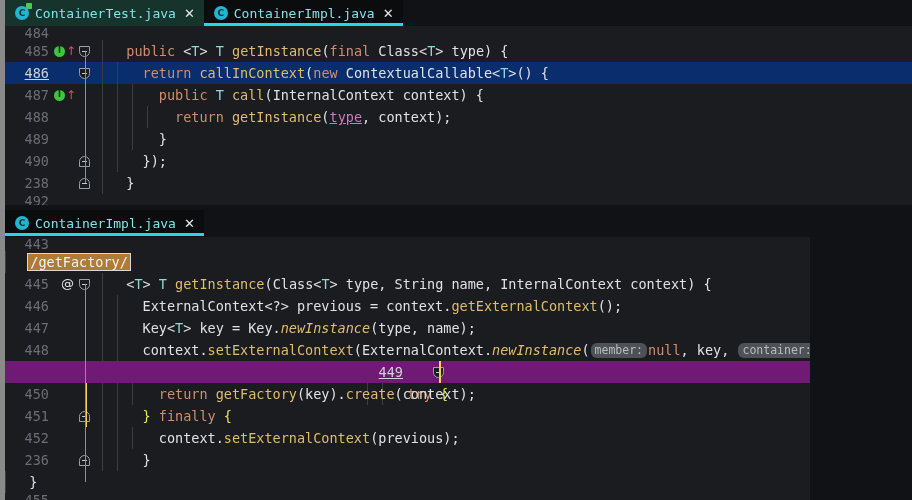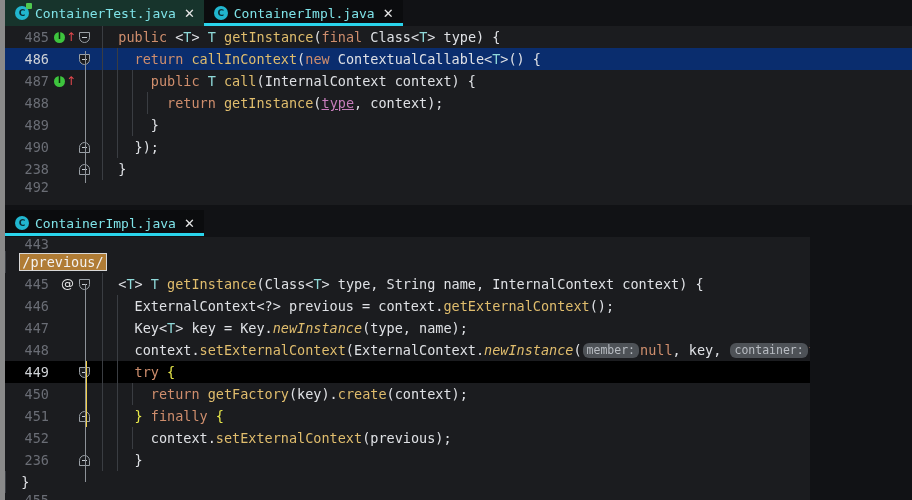--- a/index.html
+++ b/index.html
@@ -59,31 +59,31 @@
     background: #111215; display:flex; align-items:center; padding-top:4px;
   }
   .splitter { position:absolute; left:5px; top:205px; width:907px; height:1px; background:#2b2d30; }
 
   .code-rows { position: relative; }
   .row {
     position: relative; height: 22px; display: flex; align-items: center;
     white-space: pre; font-size: 13.5px; line-height: 22px;
   }
   .row.hl-a { background: #0a2d6e; }
-  .row.hl-b { background: #000000; }
+  .row.hl-b { background: #701a75; flex-direction: column; }
 
   .gutter {
     position: relative; flex: 0 0 auto; width: 97px; height: 22px;
     display: flex; align-items: center;
   }
   .lnum {
     position: absolute; right: 53px; width: 46px; text-align: right;
     color: #6a6d75; font-size: 13.5px;
   }
-  .row.hl-b .lnum, .row.hl-a .lnum { color: #cfd2d6; }
+  .row.hl-b .lnum, .row.hl-a .lnum { color: #cfd2d6; text-decoration: underline; }
   .gmark { position: absolute; display:flex; align-items:center; gap:1px; }
   .gmark.impl { right: 26px; }
   .ico-impl {
     width: 11px; height: 11px; border-radius: 50%; background: #3ec43e;
     color: #0a2a0a; font-size: 8px; font-weight: bold;
     display:flex; align-items:center; justify-content:center;
     font-family:"DejaVu Sans", sans-serif;
   }
   .ico-override { color: #e5484d; font-size: 12px; line-height: 11px; font-family:"DejaVu Sans", sans-serif; }
   .ico-at { position:absolute; right: 28px; color: #e8e8e8; font-size: 13px; font-family:"DejaVu Sans", sans-serif; }
@@ -98,21 +98,21 @@
   .fold.close { border-top-left-radius: 7px; border-top-right-radius: 7px; }
   .foldline {
     position: absolute; right: 17px; width: 1px; background: #8d9298;
   }
 
   .vcs { position: absolute; width: 2px; background: #f2d04b; left: 80px; }
 
   .indent-guides { position: absolute; left: 0; top: 0; height: 22px; }
   .iguide { position: absolute; top: 0; width: 1px; height: 22px; background: #3a3d42; }
 
-  .code { flex: 1 1 auto; position: relative; padding-left: 0; color: #dfe1e5; }
+  .code { flex: 1 1 auto; position: relative; padding-left: 8px; color: #dfe1e5; }
 
   
   .kw   { color: #cf8e6d; }
   .type { color: #8fd9d9; }
   .mth  { color: #e0bd6d; }
   .mths { color: #e0bd6d; font-style: italic; }
   .fld  { color: #c77dbb; text-decoration: underline; text-decoration-color:#c77dbb; }
   .brc  { color: #e8e84a; }
   .pln  { color: #dfe1e5; }
 
@@ -144,20 +144,21 @@
       </div>
       <div class="tab active-cyan">
         <span class="tab-ico">C</span>
         <span>ContainerImpl.java</span>
         <span class="tab-close">✕</span>
       </div>
     </div>
 
   <div class="editor" id="editor-top">
     <div class="code-rows" id="rows-top">
+        <div class="row" style="height: 14px;"><div class="gutter"><span class="lnum">484</span></div><div class="code"></div></div>
         <div class="row"><div class="gutter"><span class="lnum">485</span><span class="gmark impl"><span class="ico-impl">I</span><span class="ico-override">↑</span></span><span class="fold open"></span></div><div class="code"><span class="indent-guides"><span class="iguide" style="left: 0px;"></span></span><span>  </span><span class="kw">public</span><span class="pln"> </span><span class="pln">&lt;</span><span class="type">T</span><span class="pln">&gt; </span><span class="type">T</span><span class="pln"> </span><span class="mth">getInstance</span><span class="pln">(</span><span class="kw">final</span><span class="pln"> </span><span class="pln">Class&lt;</span><span class="type">T</span><span class="pln">&gt; type) {</span></div></div>
         <div class="row hl-a"><div class="gutter"><span class="lnum">486</span><span class="fold open"></span></div><div class="code"><span class="indent-guides"><span class="iguide" style="left: 0px;"></span><span class="iguide" style="left: 15px;"></span></span><span>    </span><span class="kw">return</span><span class="pln"> </span><span class="mth">callInContext</span><span class="pln">(</span><span class="kw">new</span><span class="pln"> </span><span class="pln">ContextualCallable&lt;</span><span class="type">T</span><span class="pln">&gt;() {</span></div></div>
         <div class="row"><div class="gutter"><span class="lnum">487</span><span class="gmark impl"><span class="ico-impl">I</span><span class="ico-override">↑</span></span></div><div class="code"><span class="indent-guides"><span class="iguide" style="left: 0px;"></span><span class="iguide" style="left: 15px;"></span><span class="iguide" style="left: 30px;"></span></span><span>      </span><span class="kw">public</span><span class="pln"> </span><span class="type">T</span><span class="pln"> </span><span class="mth">call</span><span class="pln">(InternalContext context) {</span></div></div>
         <div class="row"><div class="gutter"><span class="lnum">488</span></div><div class="code"><span class="indent-guides"><span class="iguide" style="left: 0px;"></span><span class="iguide" style="left: 15px;"></span><span class="iguide" style="left: 30px;"></span><span class="iguide" style="left: 45px;"></span></span><span>        </span><span class="kw">return</span><span class="pln"> </span><span class="mth">getInstance</span><span class="pln">(</span><span class="fld">type</span><span class="pln">, context);</span></div></div>
         <div class="row"><div class="gutter"><span class="lnum">489</span></div><div class="code"><span class="indent-guides"><span class="iguide" style="left: 0px;"></span><span class="iguide" style="left: 15px;"></span><span class="iguide" style="left: 30px;"></span></span><span>      </span><span class="pln">}</span></div></div>
         <div class="row"><div class="gutter"><span class="lnum">490</span><span class="fold close"></span></div><div class="code"><span class="indent-guides"><span class="iguide" style="left: 0px;"></span><span class="iguide" style="left: 15px;"></span></span><span>    </span><span class="pln">});</span></div></div>
         <div class="row"><div class="gutter"><span class="lnum">238</span><span class="fold close"></span></div><div class="code"><span class="indent-guides"><span class="iguide" style="left: 0px;"></span></span><span>  </span><span class="pln">}</span></div></div>
         <div class="row" style="height: 14px;"><div class="gutter"><span class="lnum">492</span></div><div class="code"></div></div>
         <div class="foldline" style="top: 25px; height: 132px; position: absolute; left: 80px;"></div>
       </div>
@@ -168,21 +169,21 @@
       <div class="tab active-cyan">
         <span class="tab-ico">C</span>
         <span>ContainerImpl.java</span>
         <span class="tab-close">✕</span>
       </div>
     </div>
 
   <div class="editor" id="editor-bottom">
     <div class="code-rows" id="rows-bottom">
         <div class="row" style="height: 14px;"><div class="gutter"><span class="lnum">443</span></div><div class="code"></div></div>
-        <div class="row"><div class="code"><span class="indent-guides"><span class="iguide" style="left: 0px;"></span></span><span>  </span><span class="cmtbox">/previous/</span></div></div>
+        <div class="row"><div class="code"><span class="indent-guides"><span class="iguide" style="left: 0px;"></span></span><span>  </span><span class="cmtbox">/getFactory/</span></div></div>
         <div class="row"><div class="gutter"><span class="lnum">445</span><span class="ico-at">@</span><span class="fold open"></span></div><div class="code"><span class="indent-guides"><span class="iguide" style="left: 0px;"></span></span><span>  </span><span class="pln">&lt;</span><span class="type">T</span><span class="pln">&gt; </span><span class="type">T</span><span class="pln"> </span><span class="mth">getInstance</span><span class="pln">(Class&lt;</span><span class="type">T</span><span class="pln">&gt; type, String name, InternalContext context) {</span></div></div>
         <div class="row"><div class="gutter"><span class="lnum">446</span></div><div class="code"><span class="indent-guides"><span class="iguide" style="left: 0px;"></span><span class="iguide" style="left: 15px;"></span></span><span>    </span><span class="pln">ExternalContext&lt;?&gt; previous = context.</span><span class="mth">getExternalContext</span><span class="pln">();</span></div></div>
         <div class="row"><div class="gutter"><span class="lnum">447</span></div><div class="code"><span class="indent-guides"><span class="iguide" style="left: 0px;"></span><span class="iguide" style="left: 15px;"></span></span><span>    </span><span class="pln">Key&lt;</span><span class="type">T</span><span class="pln">&gt; key = Key.</span><span class="mths">newInstance</span><span class="pln">(type, name);</span></div></div>
         <div class="row"><div class="gutter"><span class="lnum">448</span></div><div class="code"><span class="indent-guides"><span class="iguide" style="left: 0px;"></span><span class="iguide" style="left: 15px;"></span></span><span>    </span><span class="pln">context.</span><span class="mth">setExternalContext</span><span class="pln">(ExternalContext.</span><span class="mths">newInstance</span><span class="pln">(</span><span class="hint">member:</span><span class="kw">null</span><span class="pln">, key, </span><span class="hint">container:</span><span class="kw">this</span><span class="pln">));</span></div></div>
         <div class="row hl-b"><div class="gutter"><span class="lnum">449</span><span class="fold open"></span><span class="vcs" style="top: 0px; height: 22px;"></span></div><div class="code"><span class="indent-guides"><span class="iguide" style="left: 0px;"></span><span class="iguide" style="left: 15px;"></span></span><span>    </span><span class="kw">try</span><span class="pln"> </span><span class="brc">{</span></div></div>
         <div class="row"><div class="gutter"><span class="lnum">450</span><span class="vcs" style="top: 0px; height: 22px;"></span></div><div class="code"><span class="indent-guides"><span class="iguide" style="left: 0px;"></span><span class="iguide" style="left: 15px;"></span><span class="iguide" style="left: 30px;"></span></span><span>      </span><span class="kw">return</span><span class="pln"> </span><span class="mth">getFactory</span><span class="pln">(key).</span><span class="mth">create</span><span class="pln">(context);</span></div></div>
         <div class="row"><div class="gutter"><span class="lnum">451</span><span class="fold close"></span><span class="vcs" style="top: 0px; height: 22px;"></span></div><div class="code"><span class="indent-guides"><span class="iguide" style="left: 0px;"></span><span class="iguide" style="left: 15px;"></span></span><span>    </span><span class="brc">}</span><span class="pln"> </span><span class="kw">finally</span><span class="pln"> </span><span class="brc">{</span></div></div>
         <div class="row"><div class="gutter"><span class="lnum">452</span></div><div class="code"><span class="indent-guides"><span class="iguide" style="left: 0px;"></span><span class="iguide" style="left: 15px;"></span><span class="iguide" style="left: 30px;"></span></span><span>      </span><span class="pln">context.</span><span class="mth">setExternalContext</span><span class="pln">(previous);</span></div></div>
         <div class="row"><div class="gutter"><span class="lnum">236</span><span class="fold close"></span></div><div class="code"><span class="indent-guides"><span class="iguide" style="left: 0px;"></span><span class="iguide" style="left: 15px;"></span></span><span>    </span><span class="pln">}</span></div></div>
         <div class="row"><div class="code"><span class="indent-guides"><span class="iguide" style="left: 0px;"></span></span><span>  </span><span class="pln">}</span></div></div>

